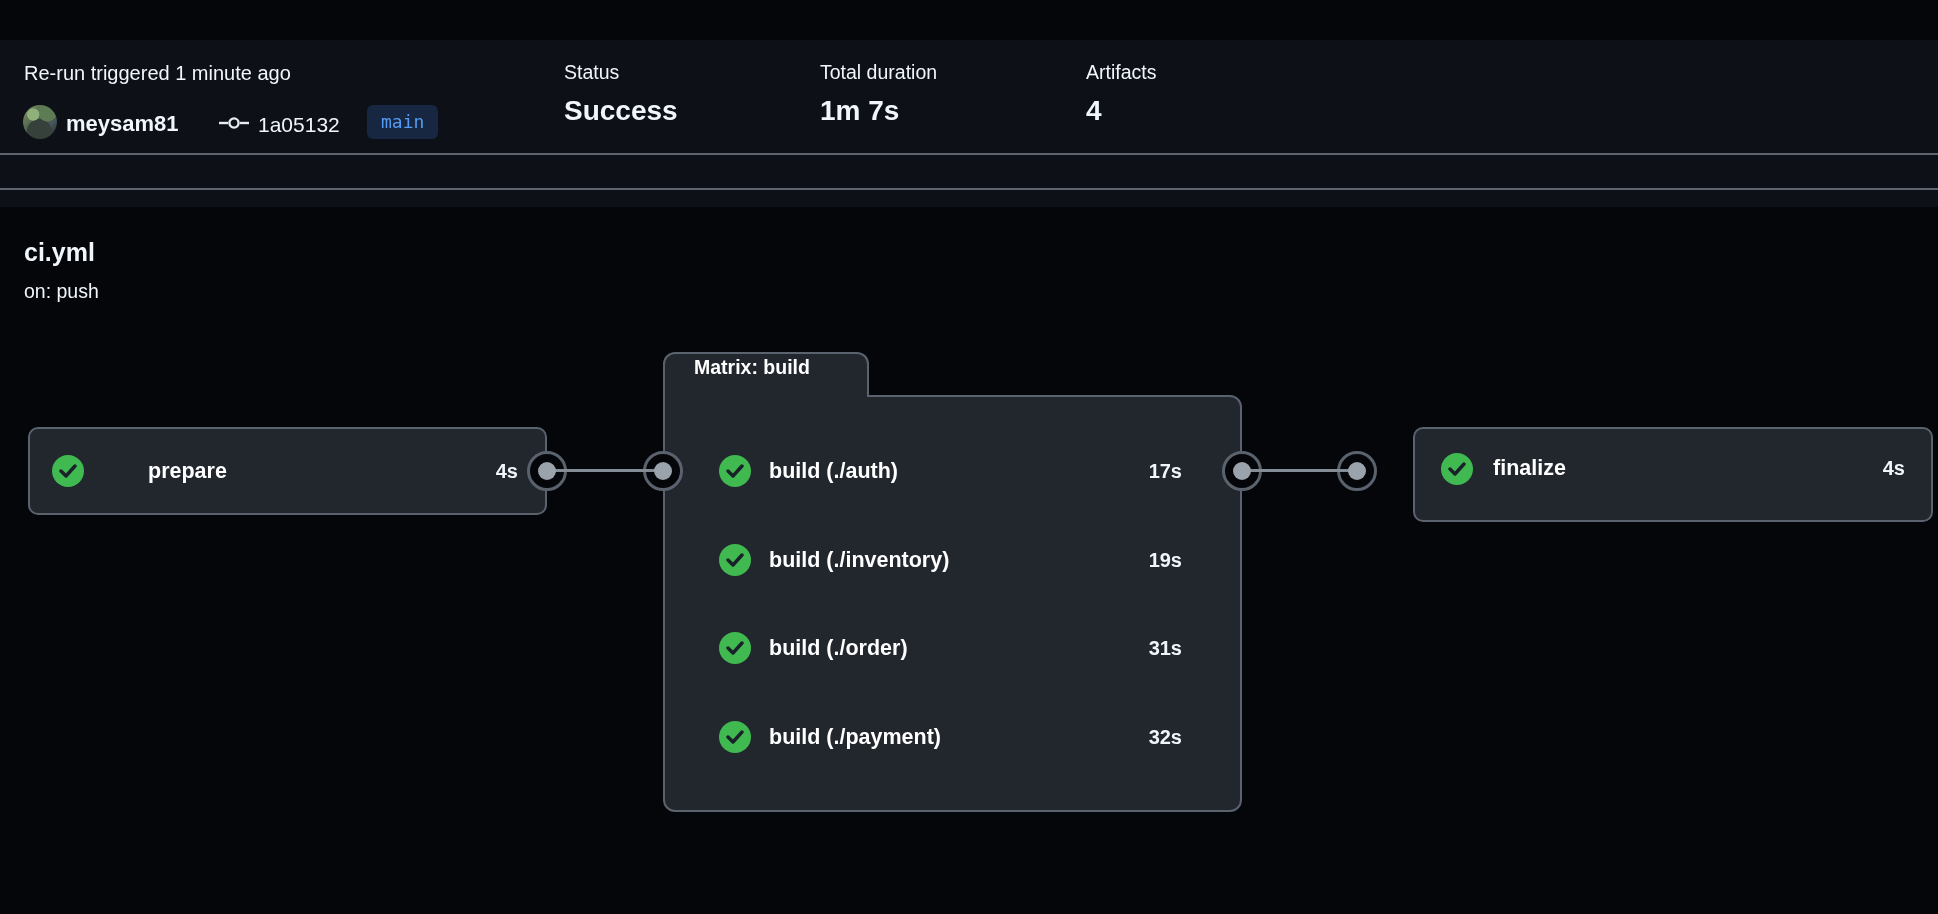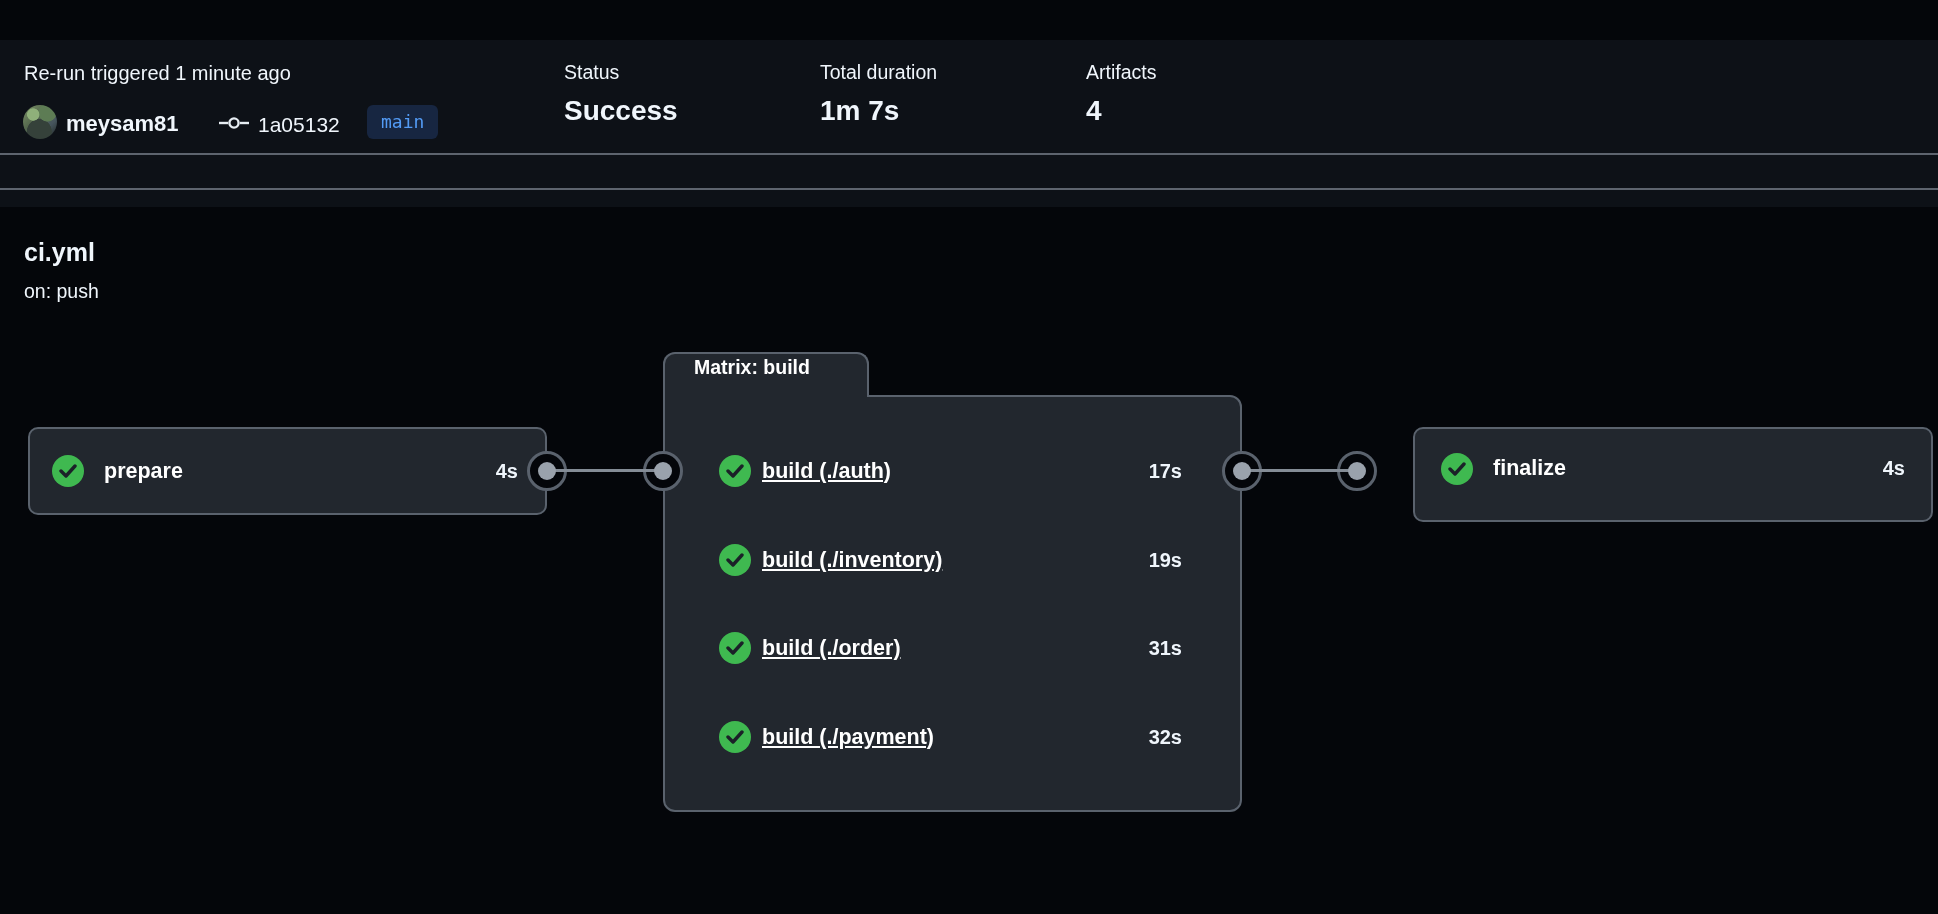--- a/index.html
+++ b/index.html
@@ -54,38 +54,38 @@
 
   
   .wf-file{left:24px;top:237px;font-size:25px;line-height:31px;font-weight:700;color:var(--text);}
   .wf-trigger{left:24px;top:278px;font-size:19.5px;line-height:26px;color:var(--text);}
 
   
   .job-node{
     background:var(--node_bg);border:2px solid var(--node_border);border-radius:10px;
     display:flex;align-items:center;z-index:2;
   }
-  .node-prepare{left:28px;top:427px;width:519px;height:88px;padding:0 27px 0 22px;}
+  .node-prepare{left:28px;top:427px;width:519px;height:88px;padding:0 27px 0 22px;gap:44px;}
   .node-finalize{left:1413px;top:427px;width:520px;height:95px;padding:0 26px 12px 26px;}
   .check-circle{width:32px;height:32px;border-radius:50%;background:var(--success_green);
     display:flex;align-items:center;justify-content:center;flex:0 0 auto;}
   .job-label{font-size:21.5px;font-weight:700;color:#fff;margin-left:20px;white-space:nowrap;}
   .job-duration{margin-left:auto;font-size:20px;font-weight:600;color:var(--text);white-space:nowrap;}
 
   
   .matrix-tab{left:663px;top:352px;width:206px;height:45px;background:var(--node_bg);
     border:2px solid var(--node_border);border-bottom:none;border-radius:12px 12px 0 0;
     z-index:3;display:flex;align-items:flex-start;padding:2px 0 0 29px;}
   .matrix-title{font-size:19.5px;font-weight:700;color:#fff;}
   .matrix-body{left:663px;top:395px;width:579px;height:417px;background:var(--node_bg);
     border:2px solid var(--node_border);border-radius:0 12px 12px 12px;z-index:2;}
   .m-row{position:absolute;left:0;width:575px;height:88px;display:flex;align-items:center;
     padding:0 58px 0 54px;}
   .m-row-0{top:30px;} .m-row-1{top:119px;} .m-row-2{top:207px;} .m-row-3{top:296px;}
-  .m-row .job-label{margin-left:11px;text-decoration:underline;}
+  .m-row .job-label{margin-left:18px;}
 
   
   .notch{width:40px;height:40px;border-radius:50%;background:var(--canvas_bg);
     border:3px solid var(--node_border);z-index:4;}
   .edge-line{height:3px;background:var(--line);z-index:5;}
   .edge-dot{width:18px;height:18px;border-radius:50%;background:var(--connector);z-index:6;}
 </style>
 </head>
 <body>
 

